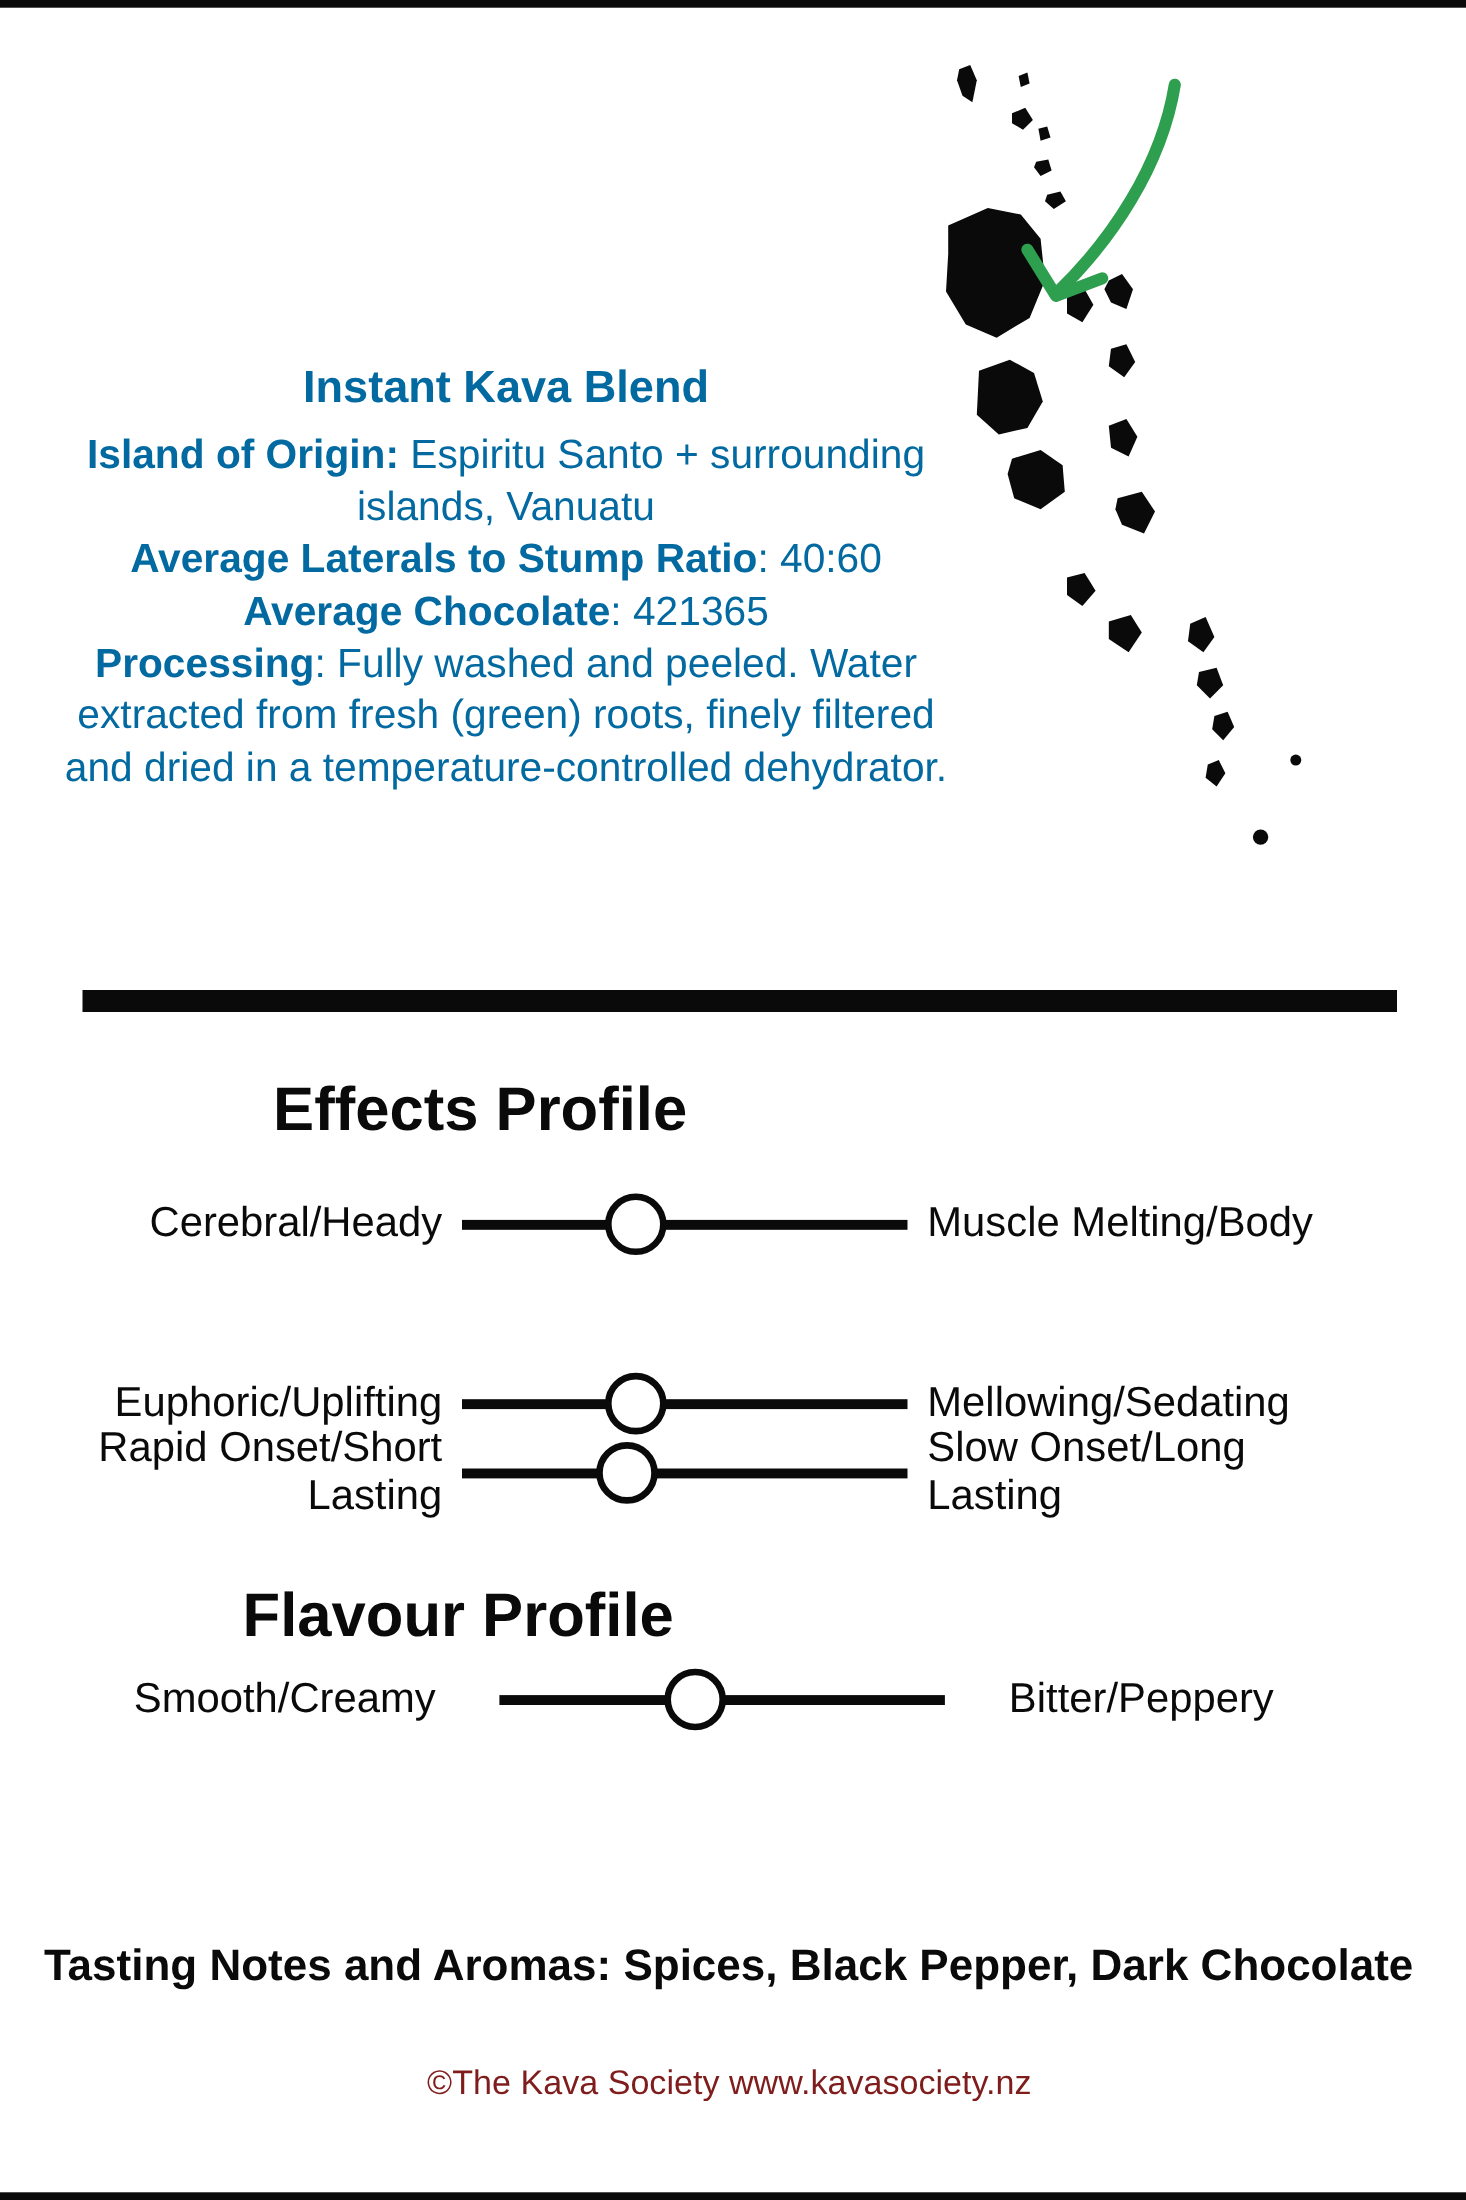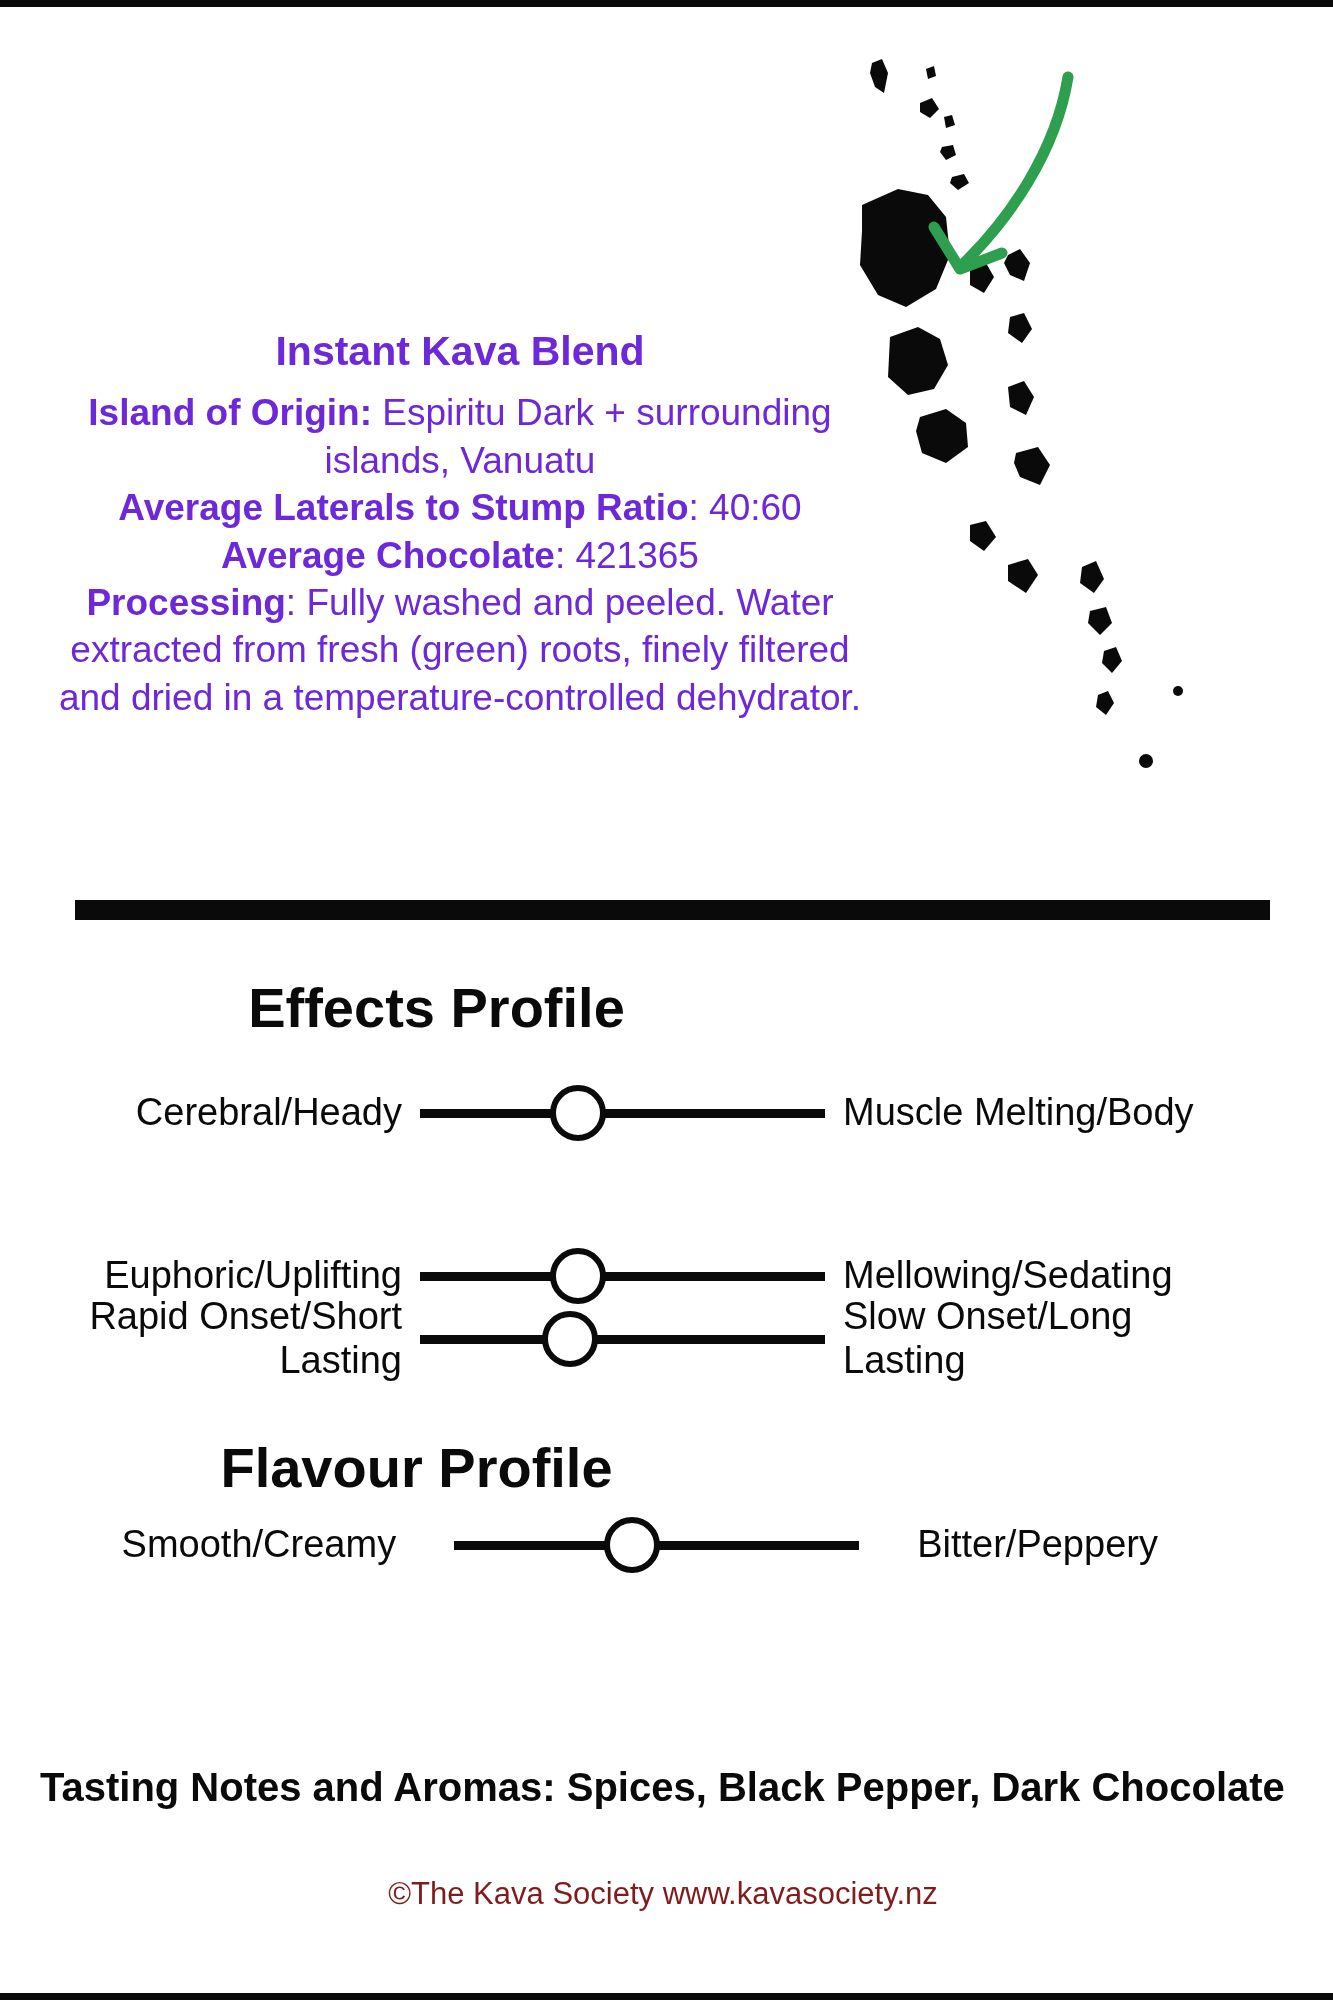--- a/index.html
+++ b/index.html
@@ -47,21 +47,21 @@
 
   
   .info {
     position: absolute;
     left: 40px;
     top: 325px;
     width: 840px;
     text-align: center;
     font-size: 37px;
     line-height: 1.28;
-    color: #6d28d9;
+    color: #0369a1;
   }
   .info .blend {
     font-weight: 700;
     font-size: 41px;
     margin-bottom: 12px;
     display: block;
   }
   .info p { margin: 0; }
   .info b { font-weight: 700; }
 
@@ -210,21 +210,21 @@
         <path d="M84 62 l8 -2 3 10 -9 3z"></path>
       </g>
       <path d="M208 22 C 196 96, 150 164, 100 212" fill="none" stroke="#2e9e4f" stroke-width="11" stroke-linecap="round"></path>
       <path d="M74 172 L 100 214 L 142 198" fill="none" stroke="#2e9e4f" stroke-width="11" stroke-linecap="round" stroke-linejoin="round"></path>
     </svg>
   </div>
 
   <div class="info">
     <span class="blend">Instant Kava Blend</span>
     <p>
-      <b>Island of Origin:</b><span> Espiritu Dark + surrounding islands, Vanuatu</span>
+      <b>Island of Origin:</b><span> Espiritu Santo + surrounding islands, Vanuatu</span>
     </p>
     <p>
       <b>Average Laterals to Stump Ratio</b><span>: 40:60</span>
     </p>
     <p>
       <b>Average Chocolate</b><span>: 421365</span>
     </p>
     <p>
       <b>Processing</b><span>: Fully washed and peeled. Water extracted from fresh (green) roots, finely filtered and dried in a temperature-controlled dehydrator.</span>
     </p>

